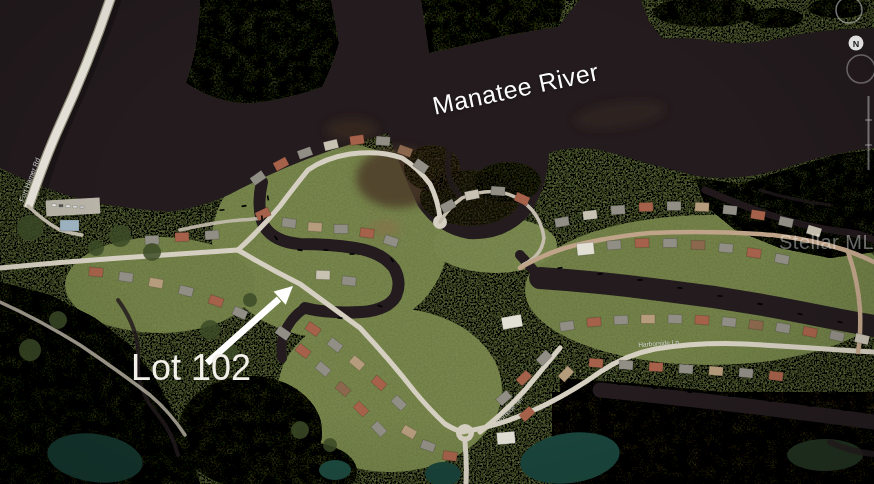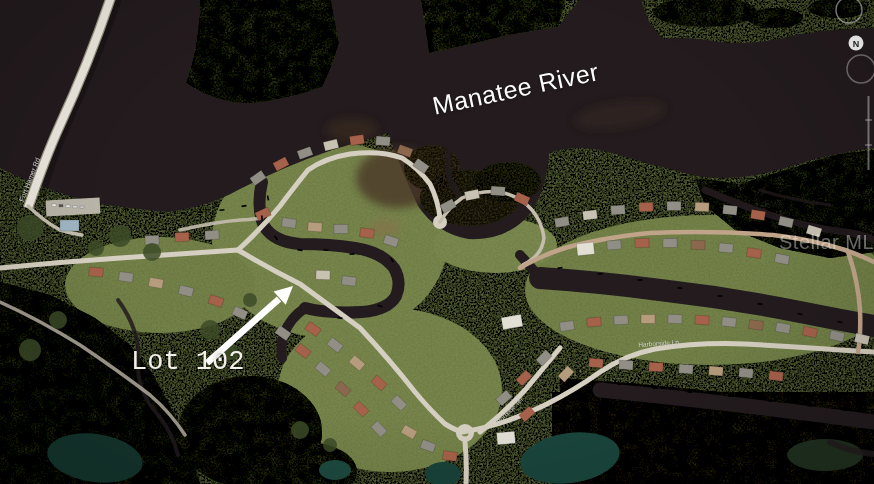--- a/index.html
+++ b/index.html
@@ -19,22 +19,22 @@
   .hh{stroke:rgba(0,0,0,.3);stroke-width:.5}
   .tree{fill:#3d4c27}
   
   .lbl{position:absolute;white-space:nowrap;pointer-events:none}
   .river-lbl{
     left:433px;top:92px;font-size:25px;font-weight:400;color:#fdfdfd;
     transform:rotate(-12deg);transform-origin:0 50%;
     letter-spacing:.5px;text-shadow:0 1px 3px rgba(0,0,0,.35);
   }
   .lot-lbl{
-    left:131px;top:347px;font-size:27px;color:#f3f0e9;
-    font-family:Liberation Mono, monospace;
+    left:131px;top:347px;font-size:36px;color:#f3f0e9;
+    font-family:Liberation Sans, sans-serif;
     text-shadow:0 1px 2px rgba(0,0,0,.3);
   }
   .wm{
     left:779px;top:231px;font-size:20px;letter-spacing:.5px;
     color:rgba(255,255,255,.40);font-weight:400;
   }
   .roadlbl{position:absolute;font-size:7px;color:rgba(255,255,255,.75);
     transform-origin:0 0;white-space:nowrap;text-shadow:0 0 1px rgba(0,0,0,.4)}
   .rl1{left:18px;top:200px;transform:rotate(-69deg)}
   .rl2{left:495px;top:420px;transform:rotate(-45deg);font-size:6.5px}

